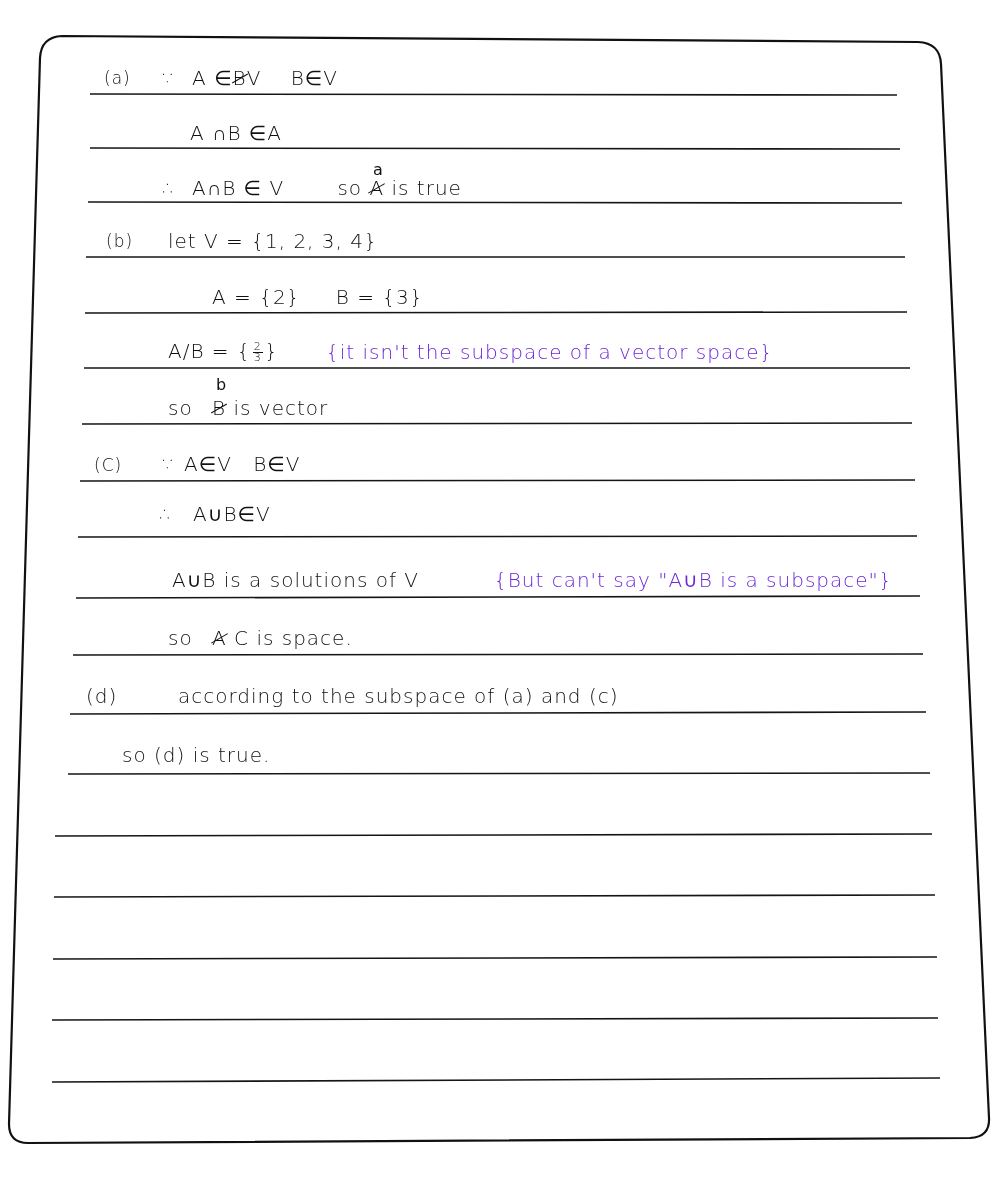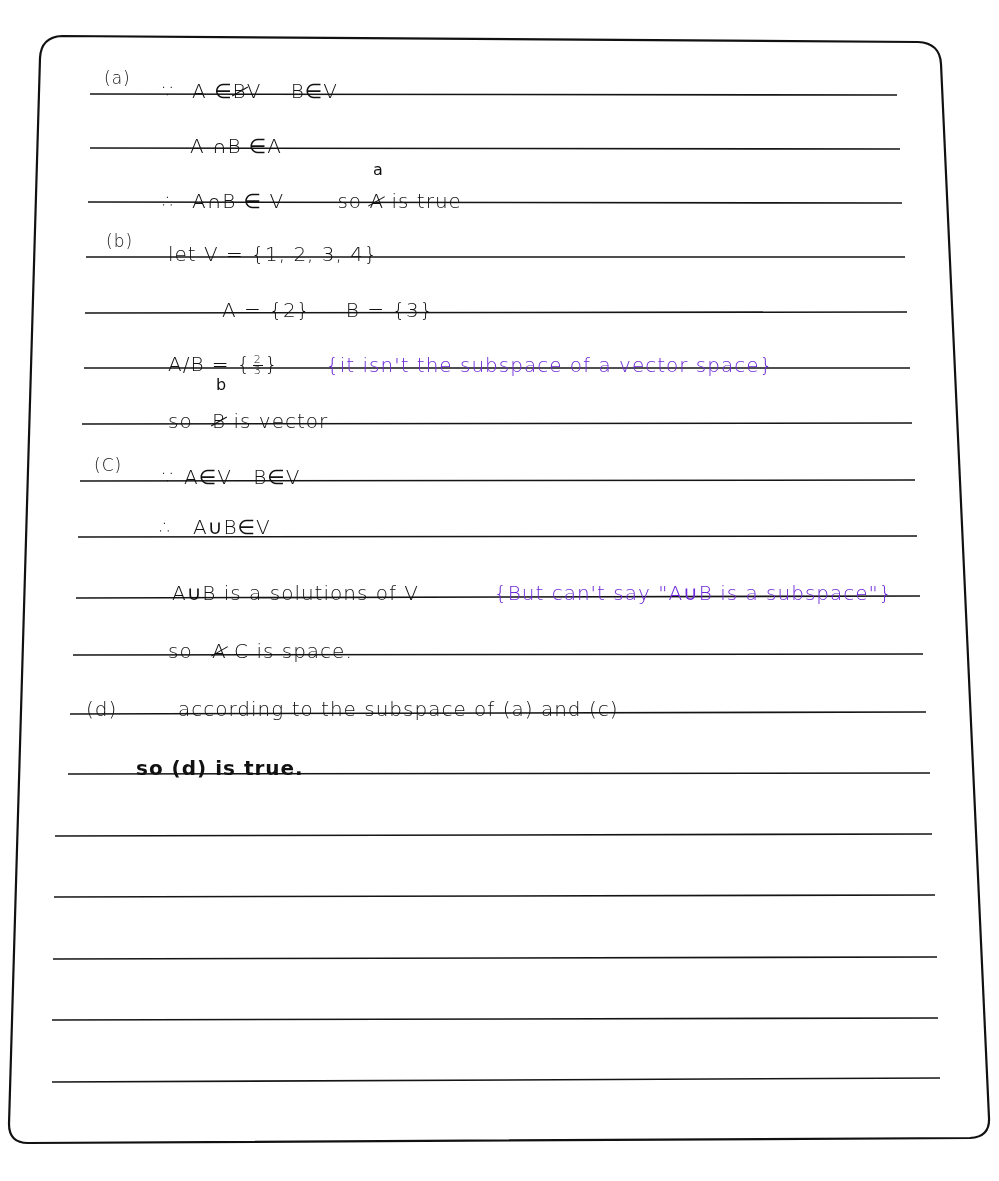--- a/index.html
+++ b/index.html
@@ -24,21 +24,21 @@
   .hw {
     position: absolute;
     white-space: nowrap;
     color: #111111;
     font-family: "DejaVu Sans", sans-serif;
     font-weight: 300;
     letter-spacing: 1px;
     transform-origin: left bottom;
   }
   .hw.small { font-size: 17px; }
-  .hw.mid { font-size: 20px; margin-top: 13px; }
+  .hw.mid { font-size: 20px; }
   .hw.red { color: #6d28d9; }
   .strike {
     position: relative;
     display: inline-block;
   }
   .strike::after {
     content: "";
     position: absolute;
     left: -2px;
     right: -2px;
@@ -100,21 +100,21 @@
   <span>∴</span>
   <span style="margin-left:8px">A∩B ∈ V</span>
   <span style="margin-left:46px">so</span>
   <span class="strike">A</span>
   <span>is true</span>
 </div>
 <div class="sup-mark" style="left:373px; top:160px;">a</div>
 
 <div class="hw small" style="left:106px; top:231px;">(b)</div>
 <div class="hw mid" style="left:168px; top:229px;">let V = {1, 2, 3, 4}</div>
-<div class="hw mid" style="left:222px; top:285px;text-align:center;">
+<div class="hw mid" style="left:212px; top:285px;text-align:center;">
   <span>A = {2}</span>
   <span style="margin-left:28px">B = {3}</span>
 </div>
 <div class="hw mid" style="left:168px; top:339px;">
   <span>A/B = {</span><span class="frac"><span class="num">2</span><span class="den">3</span></span><span>}</span>
 </div>
 <div class="hw mid red" style="left:326px; top:340px;">{it isn't the subspace of a vector space}</div>
 <div class="sup-mark" style="left:216px; top:375px;">b</div>
 <div class="hw mid" style="left:168px; top:396px;">
   <span>so</span>
@@ -135,13 +135,13 @@
 <div class="hw mid" style="left:172px; top:568px;">A∪B is a solutions of V</div>
 <div class="hw mid red" style="left:494px; top:568px;">{But can't say "A∪B is a subspace"}</div>
 <div class="hw mid" style="left:168px; top:626px;">
   <span>so</span>
   <span style="margin-left:12px" class="strike">A</span>
   <span>C is space.</span>
 </div>
 
 <div class="hw mid" style="left:86px; top:684px;">(d)</div>
 <div class="hw mid" style="left:178px; top:684px;">according to the subspace of (a) and (c)</div>
-<div class="hw mid" style="left:136px; top:743px;font-weight:bold;">so (d) is true.</div>
+<div class="hw mid" style="left:122px; top:743px;">so (d) is true.</div>
 
 </body></html>

